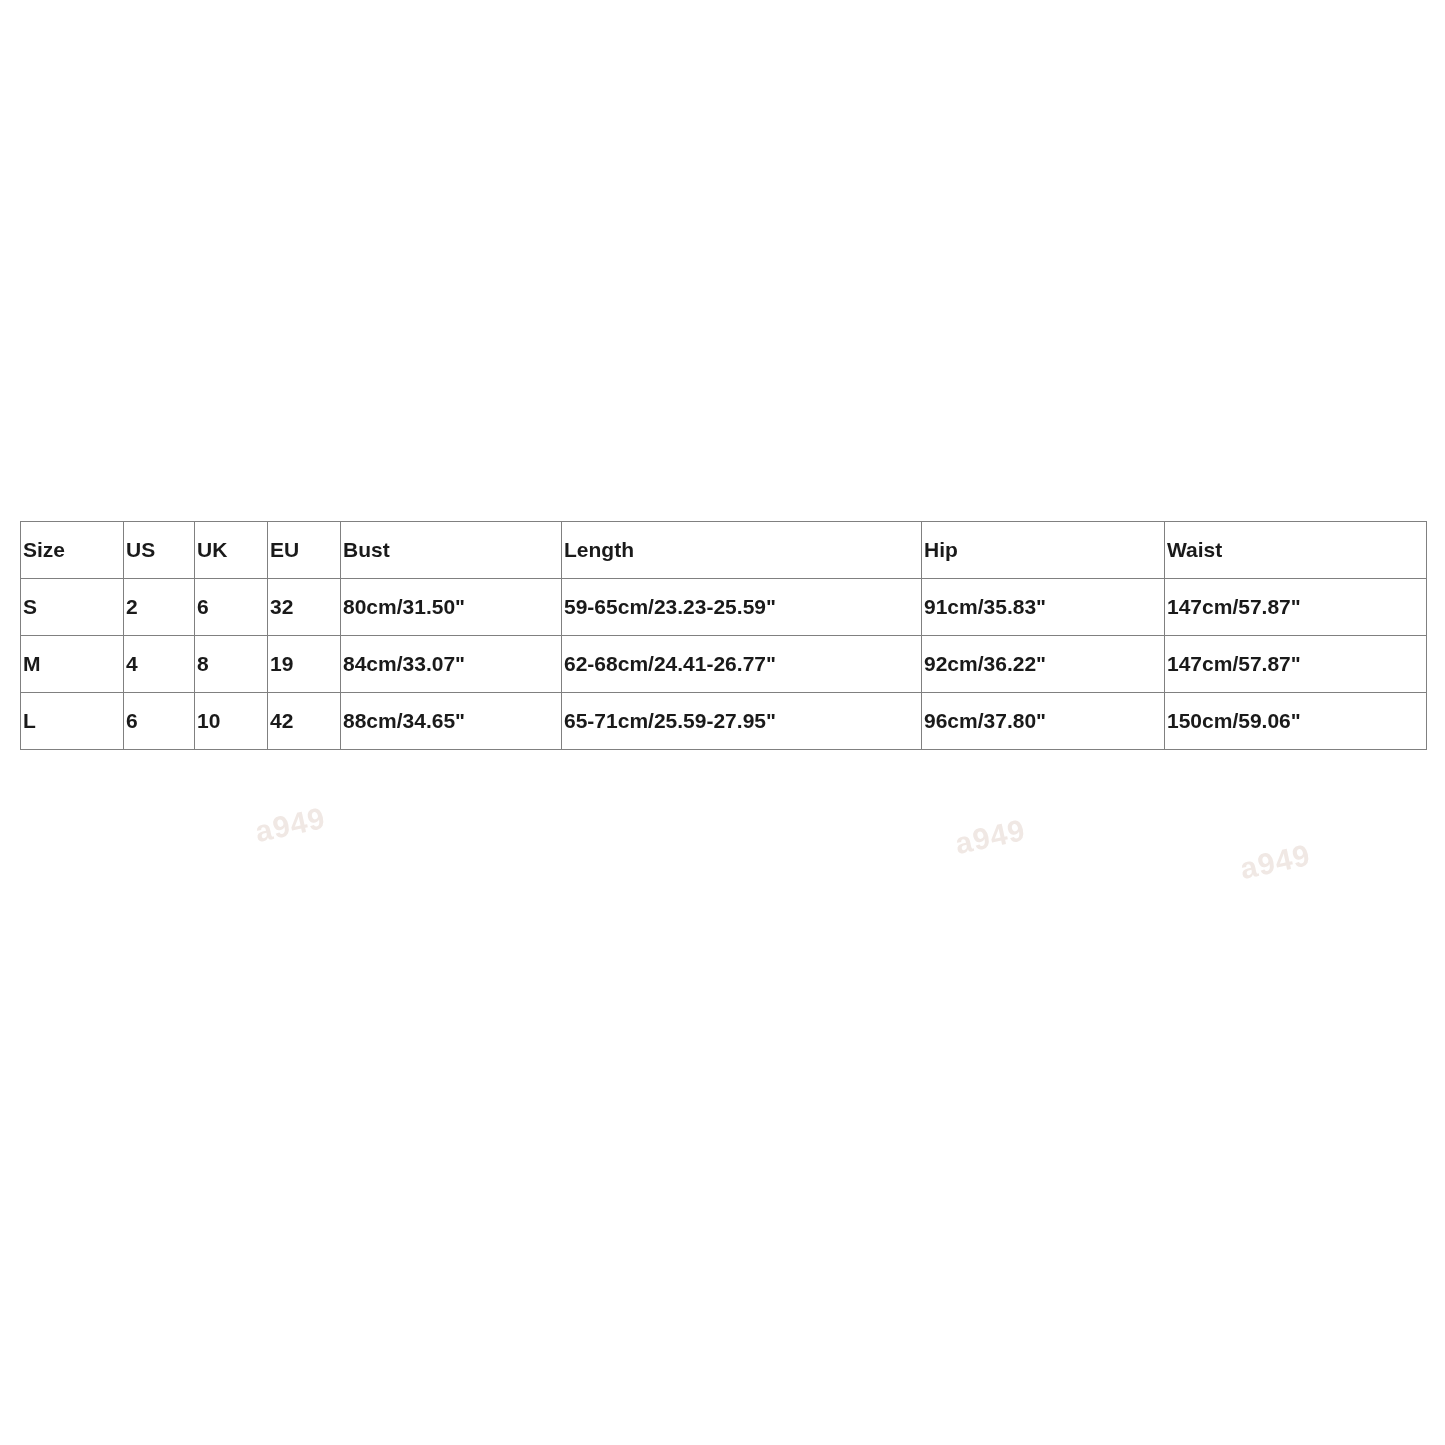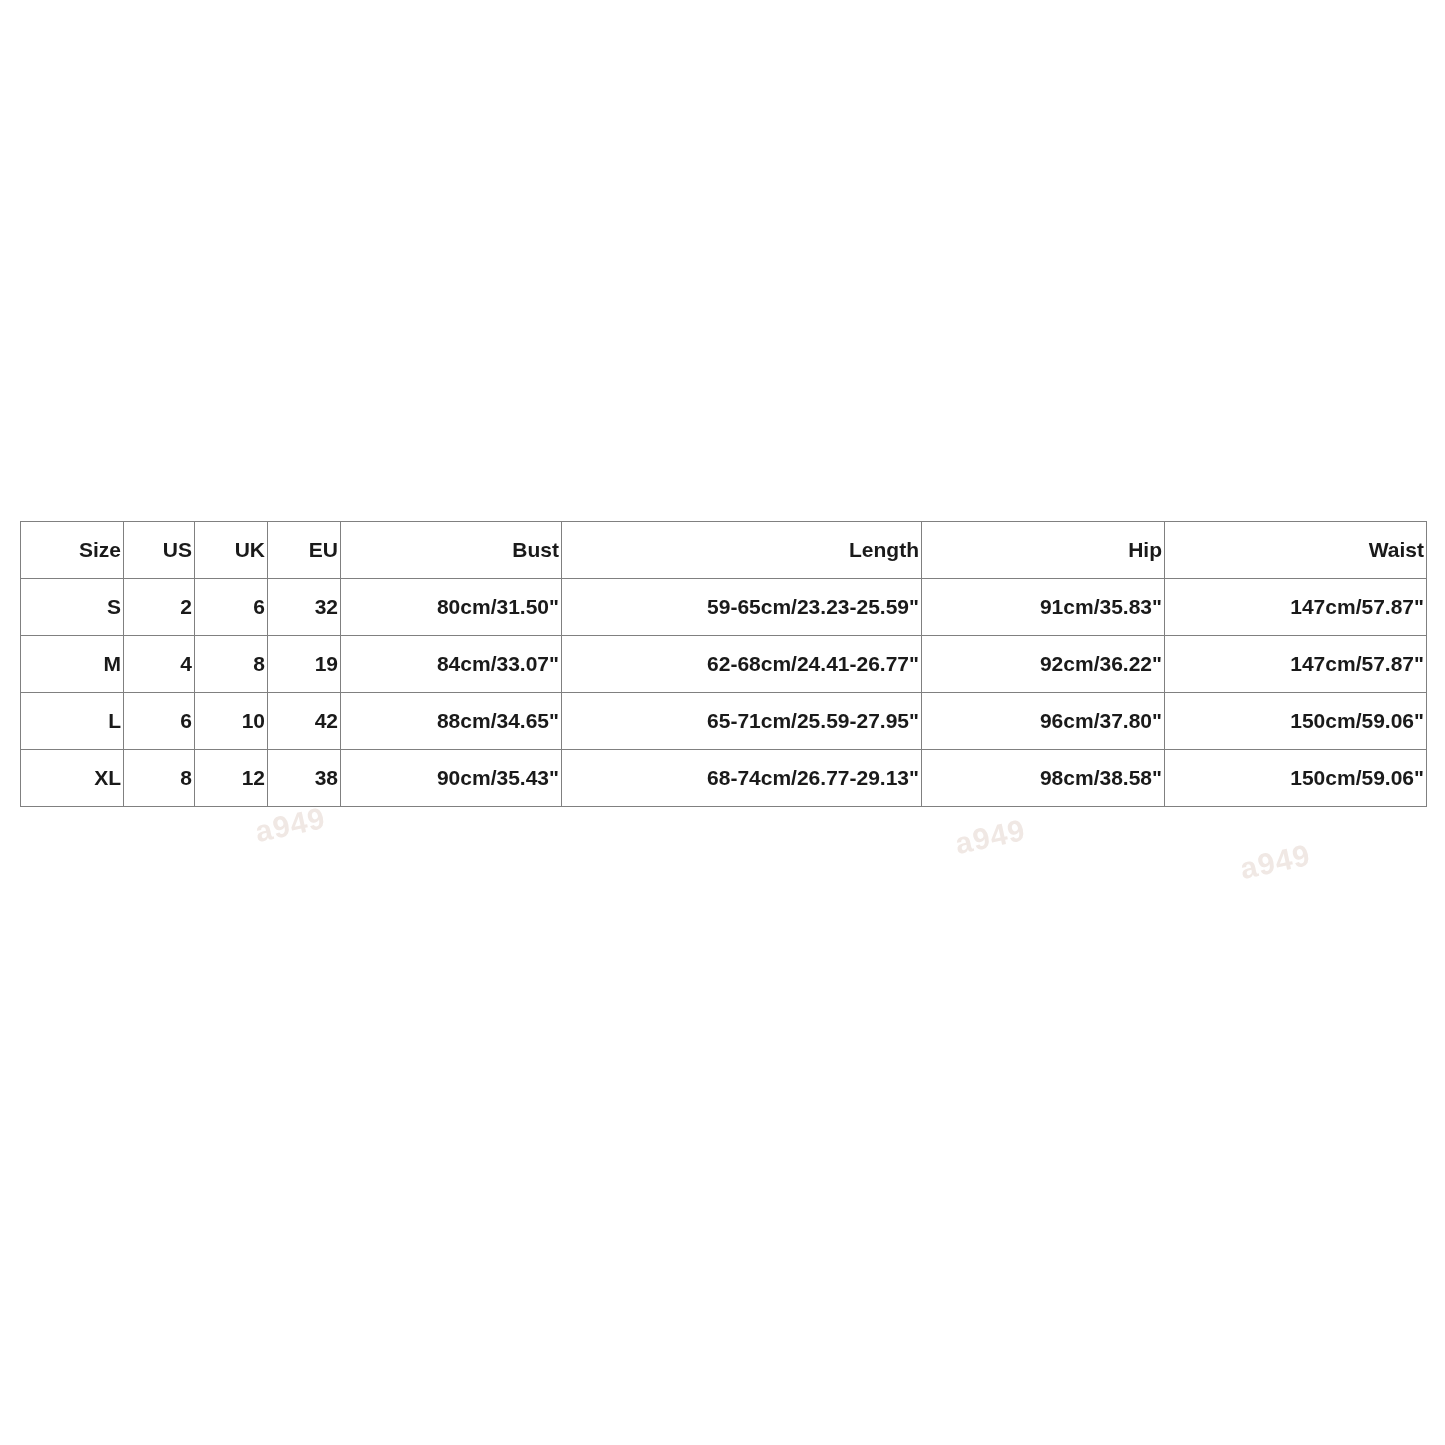--- a/index.html
+++ b/index.html
@@ -30,21 +30,21 @@
   }
   table.size-chart {
     border-collapse: collapse;
     width: 1406px;
     table-layout: fixed;
     background: #ffffff;
   }
   table.size-chart td,
   table.size-chart th {
     border: 1px solid #808080;
-    text-align: right;
+    text-align: left;
     vertical-align: middle;
     font-size: 21px;
     color: #1a1a1a;
     font-weight: bold;
     height: 56px;
     padding: 0 2px;
     white-space: nowrap;
     font-family: "Liberation Sans", sans-serif;
   }
   table.size-chart thead td {
@@ -142,27 +142,17 @@
         <tr>
           <td>L</td>
           <td>6</td>
           <td>10</td>
           <td>42</td>
           <td>88cm/34.65"</td>
           <td>65-71cm/25.59-27.95"</td>
           <td>96cm/37.80"</td>
           <td>150cm/59.06"</td>
         </tr>
-        <tr>
-          <td>XL</td>
-          <td>8</td>
-          <td>12</td>
-          <td>38</td>
-          <td>90cm/35.43"</td>
-          <td>68-74cm/26.77-29.13"</td>
-          <td>98cm/38.58"</td>
-          <td>150cm/59.06"</td>
-        </tr>
       </tbody>
     </table>
   </div>
 
 </div>
 
 </body></html>

